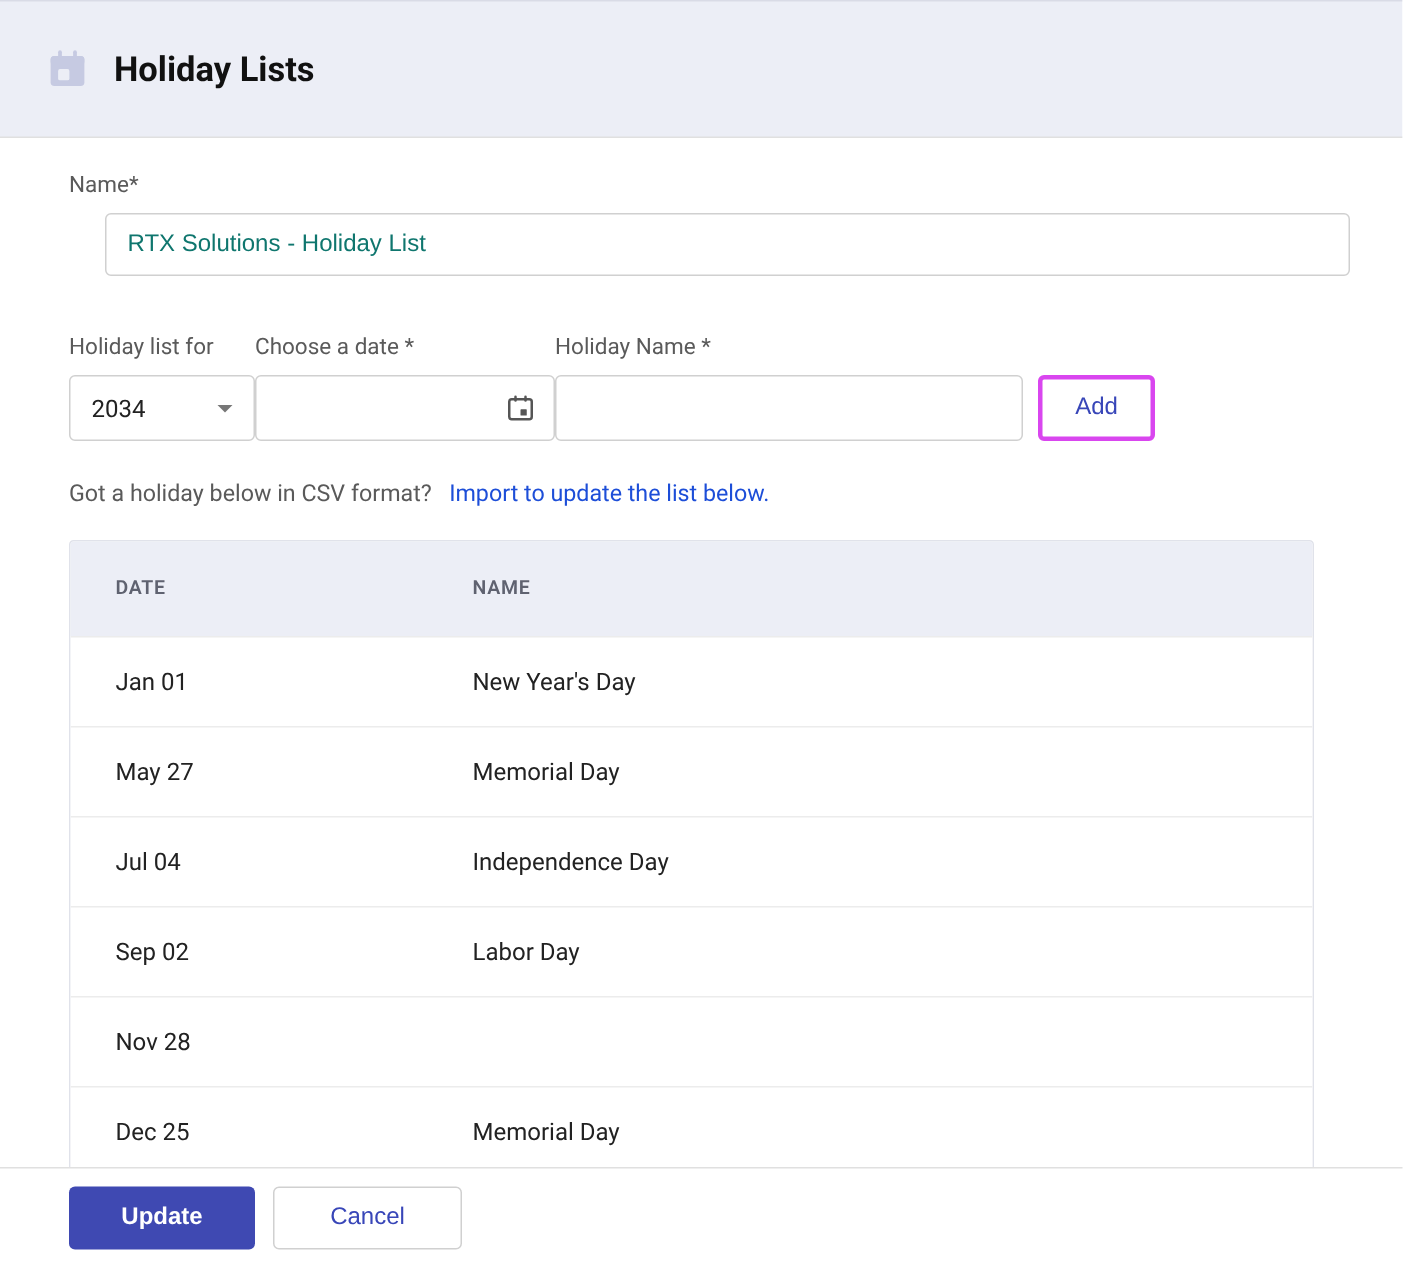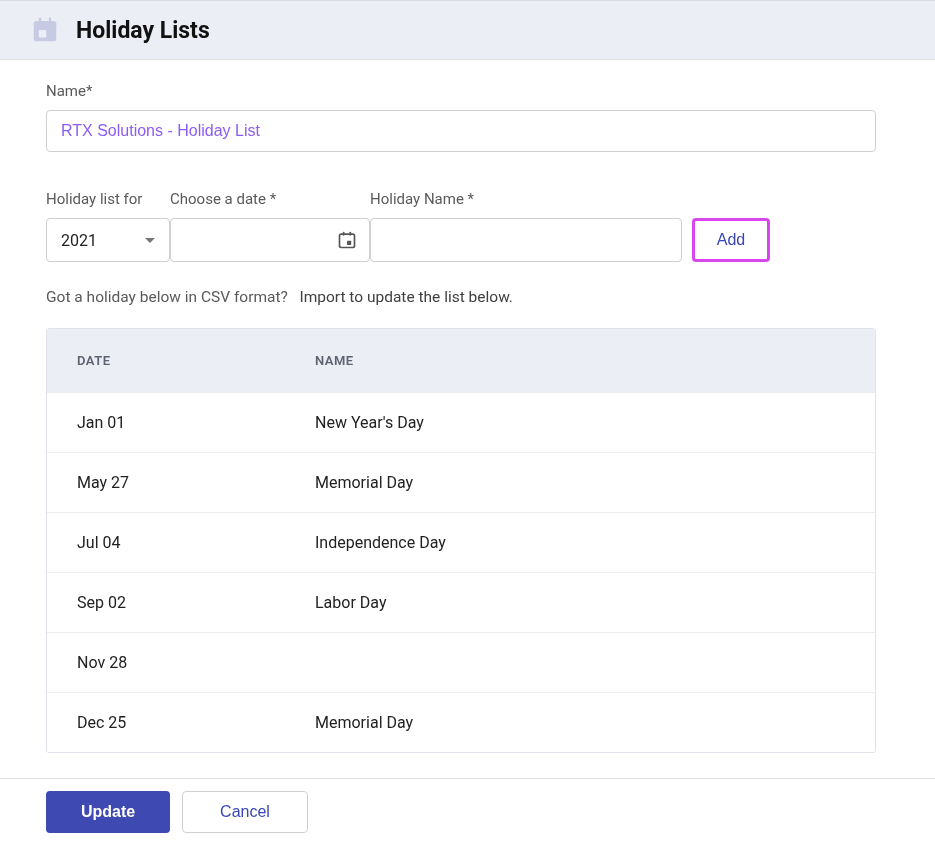--- a/index.html
+++ b/index.html
@@ -9,21 +9,21 @@
     color: #222;
     background: #fff;
     width: 935px;
     height: 847px;
     overflow: hidden;
   }
   .header {
     background: #eceef6;
     border-top: 1px solid #d9dbe6;
     border-bottom: 1px solid #e0e0e0;
-    padding: 14px 30px;
+    padding: 30px 30px;
     display: flex;
     align-items: center;
     gap: 16px;
   }
   .header svg { flex: 0 0 auto; }
   .header h1 {
     font-size: 23px;
     font-weight: 700;
     margin: 0;
     color: #111;
@@ -38,21 +38,22 @@
     display: block;
   }
   .text-input {
     width: 100%;
     max-width: 830px;
     height: 42px;
     border: 1px solid #d0d0d0;
     border-radius: 4px;
     padding: 0 14px;
     font-size: 16px;
-    color: #8b5cf6;
+    color: #0f766e;
+    margin-left: 24px;
   }
   .row {
     display: flex;
     margin-top: 38px;
     align-items: flex-end;
   }
   .col { display: flex; flex-direction: column; }
   .year-select {
     width: 124px;
     height: 44px;
@@ -97,21 +98,21 @@
     font-weight: 500;
     cursor: pointer;
     margin-left: 10px;
   }
   .import-line {
     margin-top: 26px;
     font-size: 15.5px;
     color: #5a5a5a;
   }
   .import-link {
-    color: #404040;
+    color: #1d4ed8;
     cursor: pointer;
   }
   .table {
     margin-top: 22px;
     width: 830px;
     border: 1px solid #e0e2ea;
     border-radius: 3px;
     overflow: hidden;
   }
   .thead {
@@ -191,21 +192,21 @@
 
 <div class="content">
 
   <label class="field-label">Name*</label>
   <input class="text-input" type="text" value="RTX Solutions - Holiday List" style="">
 
   <div class="row">
     <div class="col">
       <label class="field-label">Holiday list for</label>
       <div class="year-select">
-        <span>2021</span>
+        <span>2034</span>
         <span class="caret-down"></span>
       </div>
     </div>
     <div class="col">
       <label class="field-label">Choose a date *</label>
       <div class="date-input">
         <svg width="20" height="20" viewBox="0 0 24 24">
           <rect x="3" y="5" width="18" height="16" rx="2" fill="none" stroke="#555" stroke-width="2"></rect>
           <rect x="7" y="2" width="2" height="5" rx="1" fill="#555"></rect>
           <rect x="15" y="2" width="2" height="5" rx="1" fill="#555"></rect>

